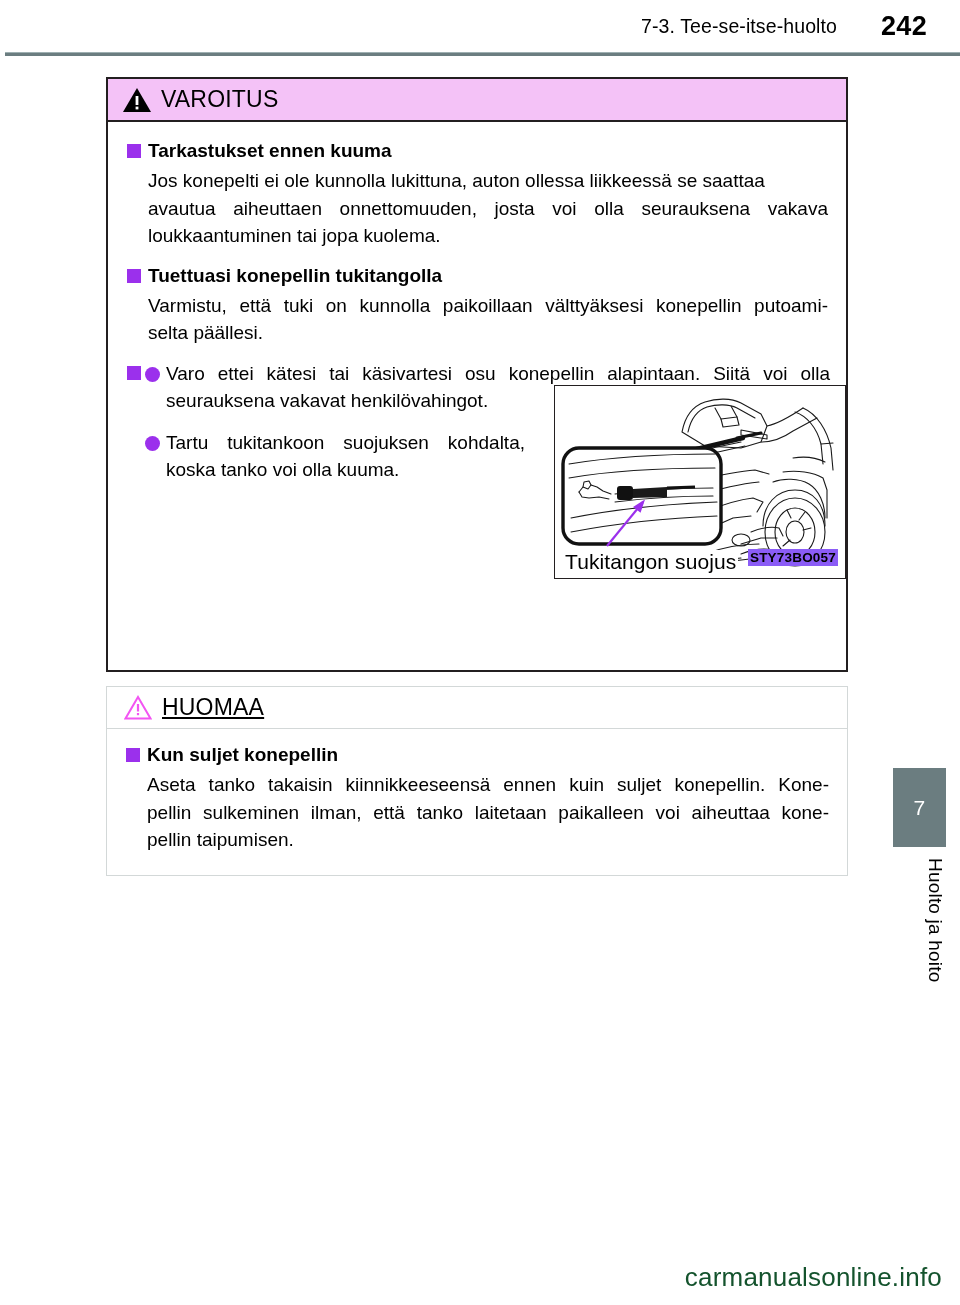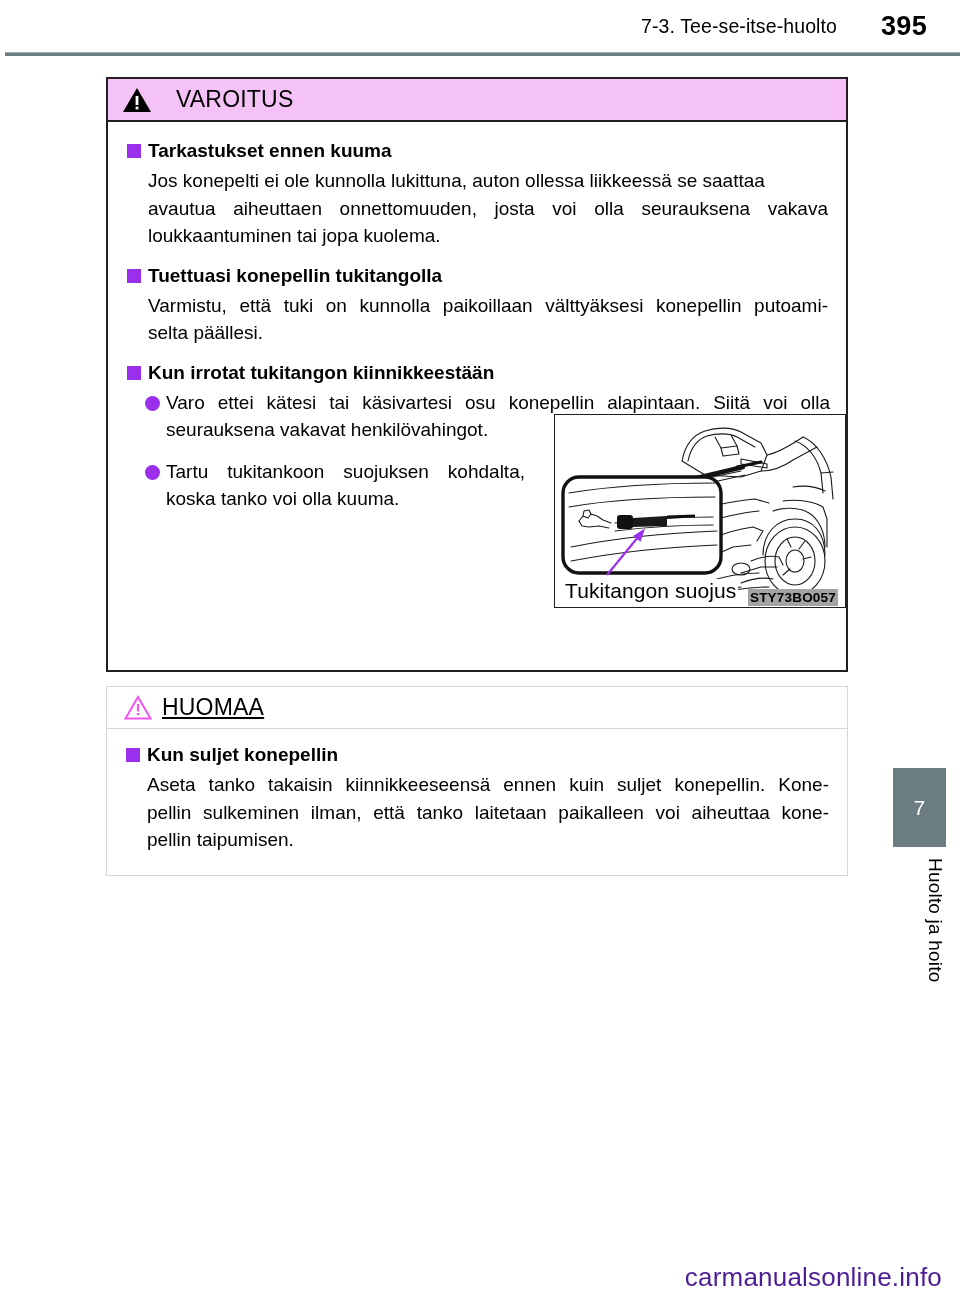--- a/index.html
+++ b/index.html
@@ -73,21 +73,21 @@
     padding-left: 14px;
   }
   .tri-solid {
     width: 30px;
     height: 26px;
     flex: none;
     display: block;
   }
   #warning-title-text {
     font-size: 23px;
-    margin-left: 24px;
+    margin-left: 9px;
     letter-spacing: 0.2px;
   }
   #warning-body {
     padding: 16px 16px 0 16px;
   }
 
   
   #notice-box {
     position: absolute;
     left: 106px;
@@ -207,25 +207,25 @@
     font-size: 21px;
     letter-spacing: 0.1px;
     background: #ffffff;
     padding: 0 2px;
     white-space: nowrap;
     margin-top: 45px;
   }
   #figure-code {
     position: absolute;
     right: 7px;
-    bottom: 1px;
+    bottom: 12px;
     font-size: 13.5px;
     font-weight: bold;
     letter-spacing: 0.2px;
-    background: #a3a3a3;
+    background: #8b5cf6;
     padding: 1px 2px;
     white-space: nowrap;
   }
 
   
   #tab-block {
     position: absolute;
     left: 893px;
     top: 768px;
     width: 53px;
@@ -255,31 +255,31 @@
     text-orientation: mixed;
     white-space: nowrap;
   }
 
   
   #watermark {
     position: absolute;
     right: 18px;
     bottom: 12px;
     font-size: 26px;
-    color: #4c1d95;
+    color: #14532d;
     letter-spacing: 0.2px;
     white-space: nowrap;
   }
 </style>
 </head>
 <body>
 
 <div id="page-header">
   <div id="header-chapter">7-3. Tee-se-itse-huolto</div>
-  <div id="header-pageno">395</div>
+  <div id="header-pageno">242</div>
   <div id="header-rule"></div>
 </div>
 
 <div id="warning-box">
 
   <div id="warning-title-bar">
     <svg class="tri-solid" viewBox="0 0 30 26">
       <polygon points="15,1 29,25 1,25" fill="#000000"></polygon>
       <rect x="13.6" y="9" width="2.8" height="9" fill="#ffffff"></rect>
       <rect x="13.6" y="19.6" width="2.8" height="2.8" fill="#ffffff"></rect>
@@ -303,21 +303,20 @@
       <span class="sq-bullet"></span>
       <span>Tuettuasi konepellin tukitangolla</span>
     </div>
     <div class="para">
       <span class="l j">Varmistu, että tuki on kunnolla paikoillaan välttyäksesi konepellin putoami-</span>
       <span class="l">selta päällesi.</span>
     </div>
 
     <div class="head-row">
       <span class="sq-bullet"></span>
-      <span>Kun irrotat tukitangon kiinnikkeestään</span>
     </div>
 
     <div class="dot-row">
       <span class="dot-bullet"></span>
       <span class="l j">Varo ettei kätesi tai käsivartesi osu konepellin alapintaan. Siitä voi olla</span>
       <span class="l">seurauksena vakavat henkilövahingot.</span>
     </div>
 
     <div id="figure-wrap">
       <div class="dot-row" style="padding-right:305px;">

